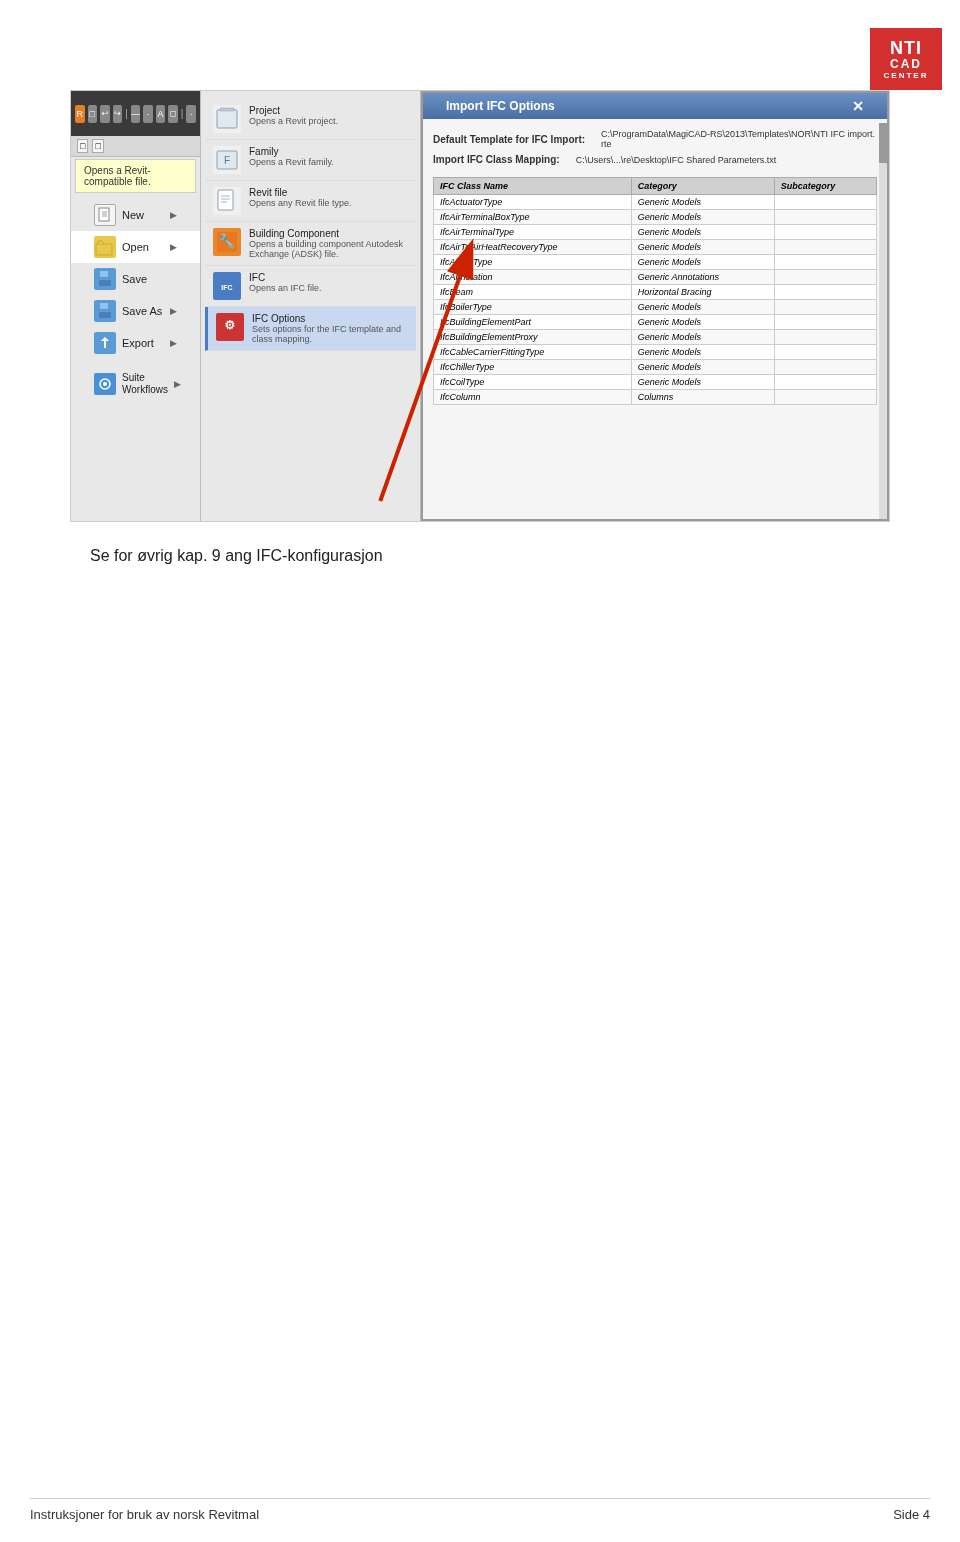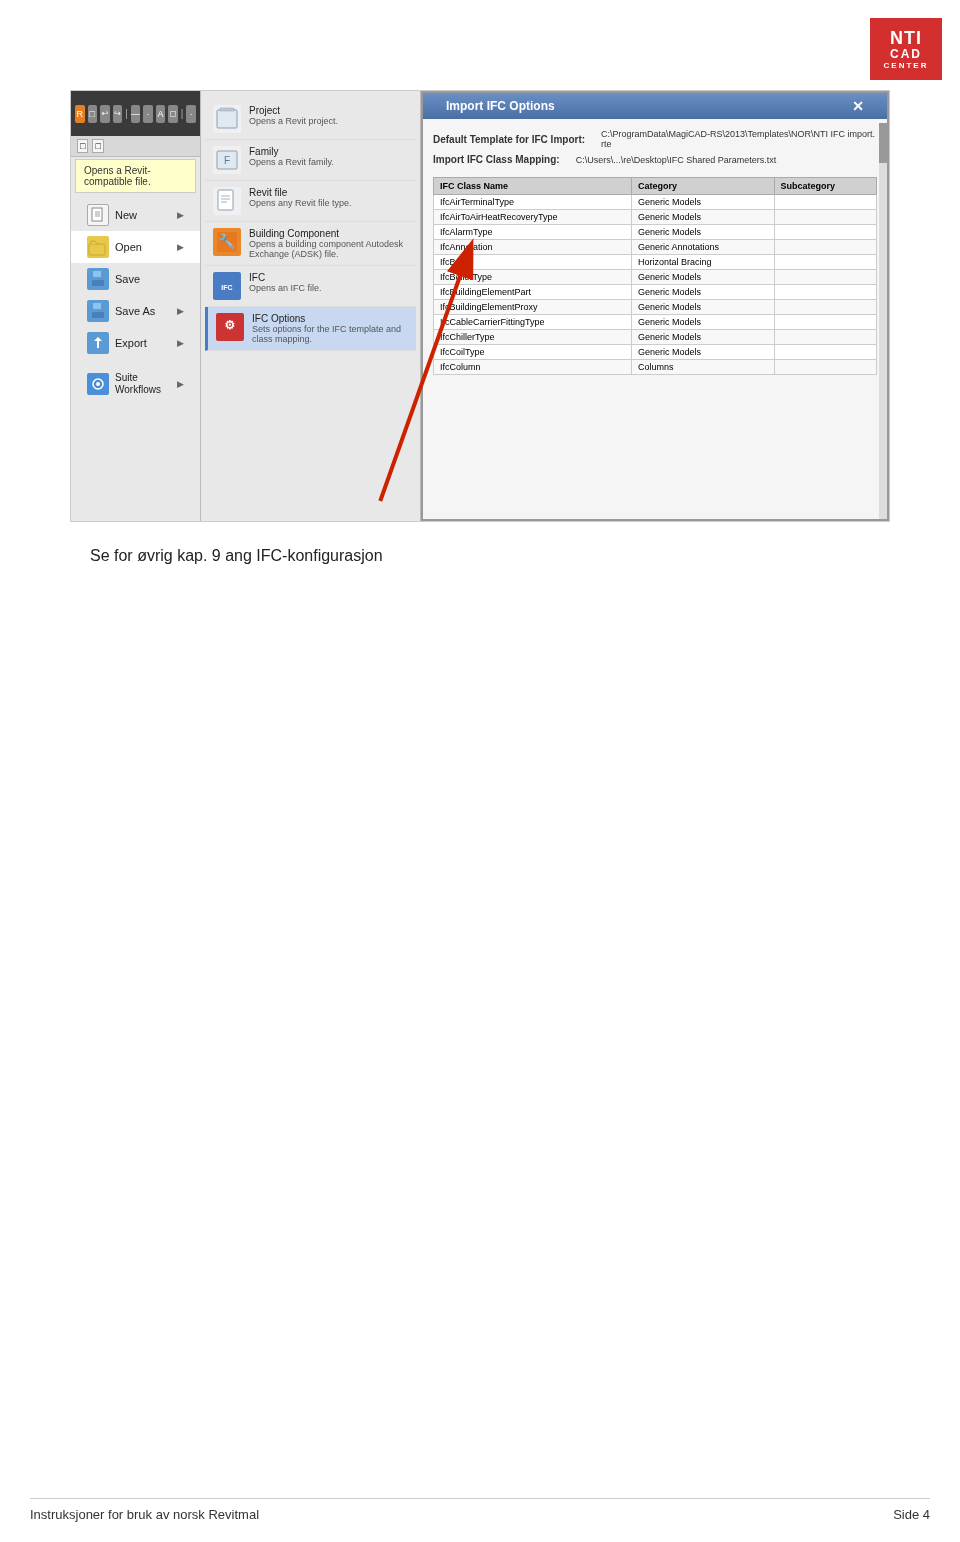--- a/index.html
+++ b/index.html
@@ -7,21 +7,21 @@
       width: 960px;
       min-height: 1542px;
       background: #fff;
       font-family: Arial, sans-serif;
       position: relative;
     }
 
     
     .logo-container {
       position: absolute;
-      top: 18px;
+      top: 28px;
       right: 10px;
       width: 80px;
       height: 70px;
     }
     .logo-box {
       width: 72px;
       height: 62px;
       background: #d32f2f;
       display: flex;
       flex-direction: column;
@@ -93,21 +93,21 @@
       border: 1px solid #ccc;
       padding: 5px 8px;
       font-size: 10px;
       color: #333;
       margin: 2px 4px;
     }
 
     .revit-menu-item {
       display: flex;
       align-items: center;
-      padding: 5px 16px;
+      padding: 5px 23px;
       cursor: pointer;
       font-size: 11px;
       color: #222;
       gap: 6px;
     }
     .revit-menu-item.active { background: #ffffff; }
 
     .menu-icon {
       width: 22px;
       height: 22px;
@@ -215,20 +215,21 @@
       gap: 16px;
     }
     .dialog-row label { font-weight: bold; white-space: nowrap; color: #333; }
     .dialog-row span { color: #333; font-size: 9px; word-break: break-all; }
 
     .ifc-table {
       width: 100%;
       border-collapse: collapse;
       font-size: 9px;
       margin-top: 12px;
+      font-style: italic;
     }
     .ifc-table th {
       background: #d0d0d0;
       border: 1px solid #aaa;
       padding: 3px 6px;
       text-align: left;
       font-weight: bold;
       font-size: 9px;
     }
     .ifc-table td {
@@ -504,20 +505,30 @@
 
         <table class="ifc-table">
           <thead>
             <tr>
               <th>IFC Class Name</th>
               <th>Category</th>
               <th>Subcategory</th>
             </tr>
           </thead>
           <tbody id="ifc-table-body">
+          <tr>
+      <td>IfcActuatorType</td>
+      <td>Generic Models</td>
+      <td></td>
+    </tr>
+              <tr>
+      <td>IfcAirTerminalBoxType</td>
+      <td>Generic Models</td>
+      <td></td>
+    </tr>
               <tr>
       <td>IfcAirTerminalType</td>
       <td>Generic Models</td>
       <td></td>
     </tr>
               <tr>
       <td>IfcAirToAirHeatRecoveryType</td>
       <td>Generic Models</td>
       <td></td>
     </tr>

